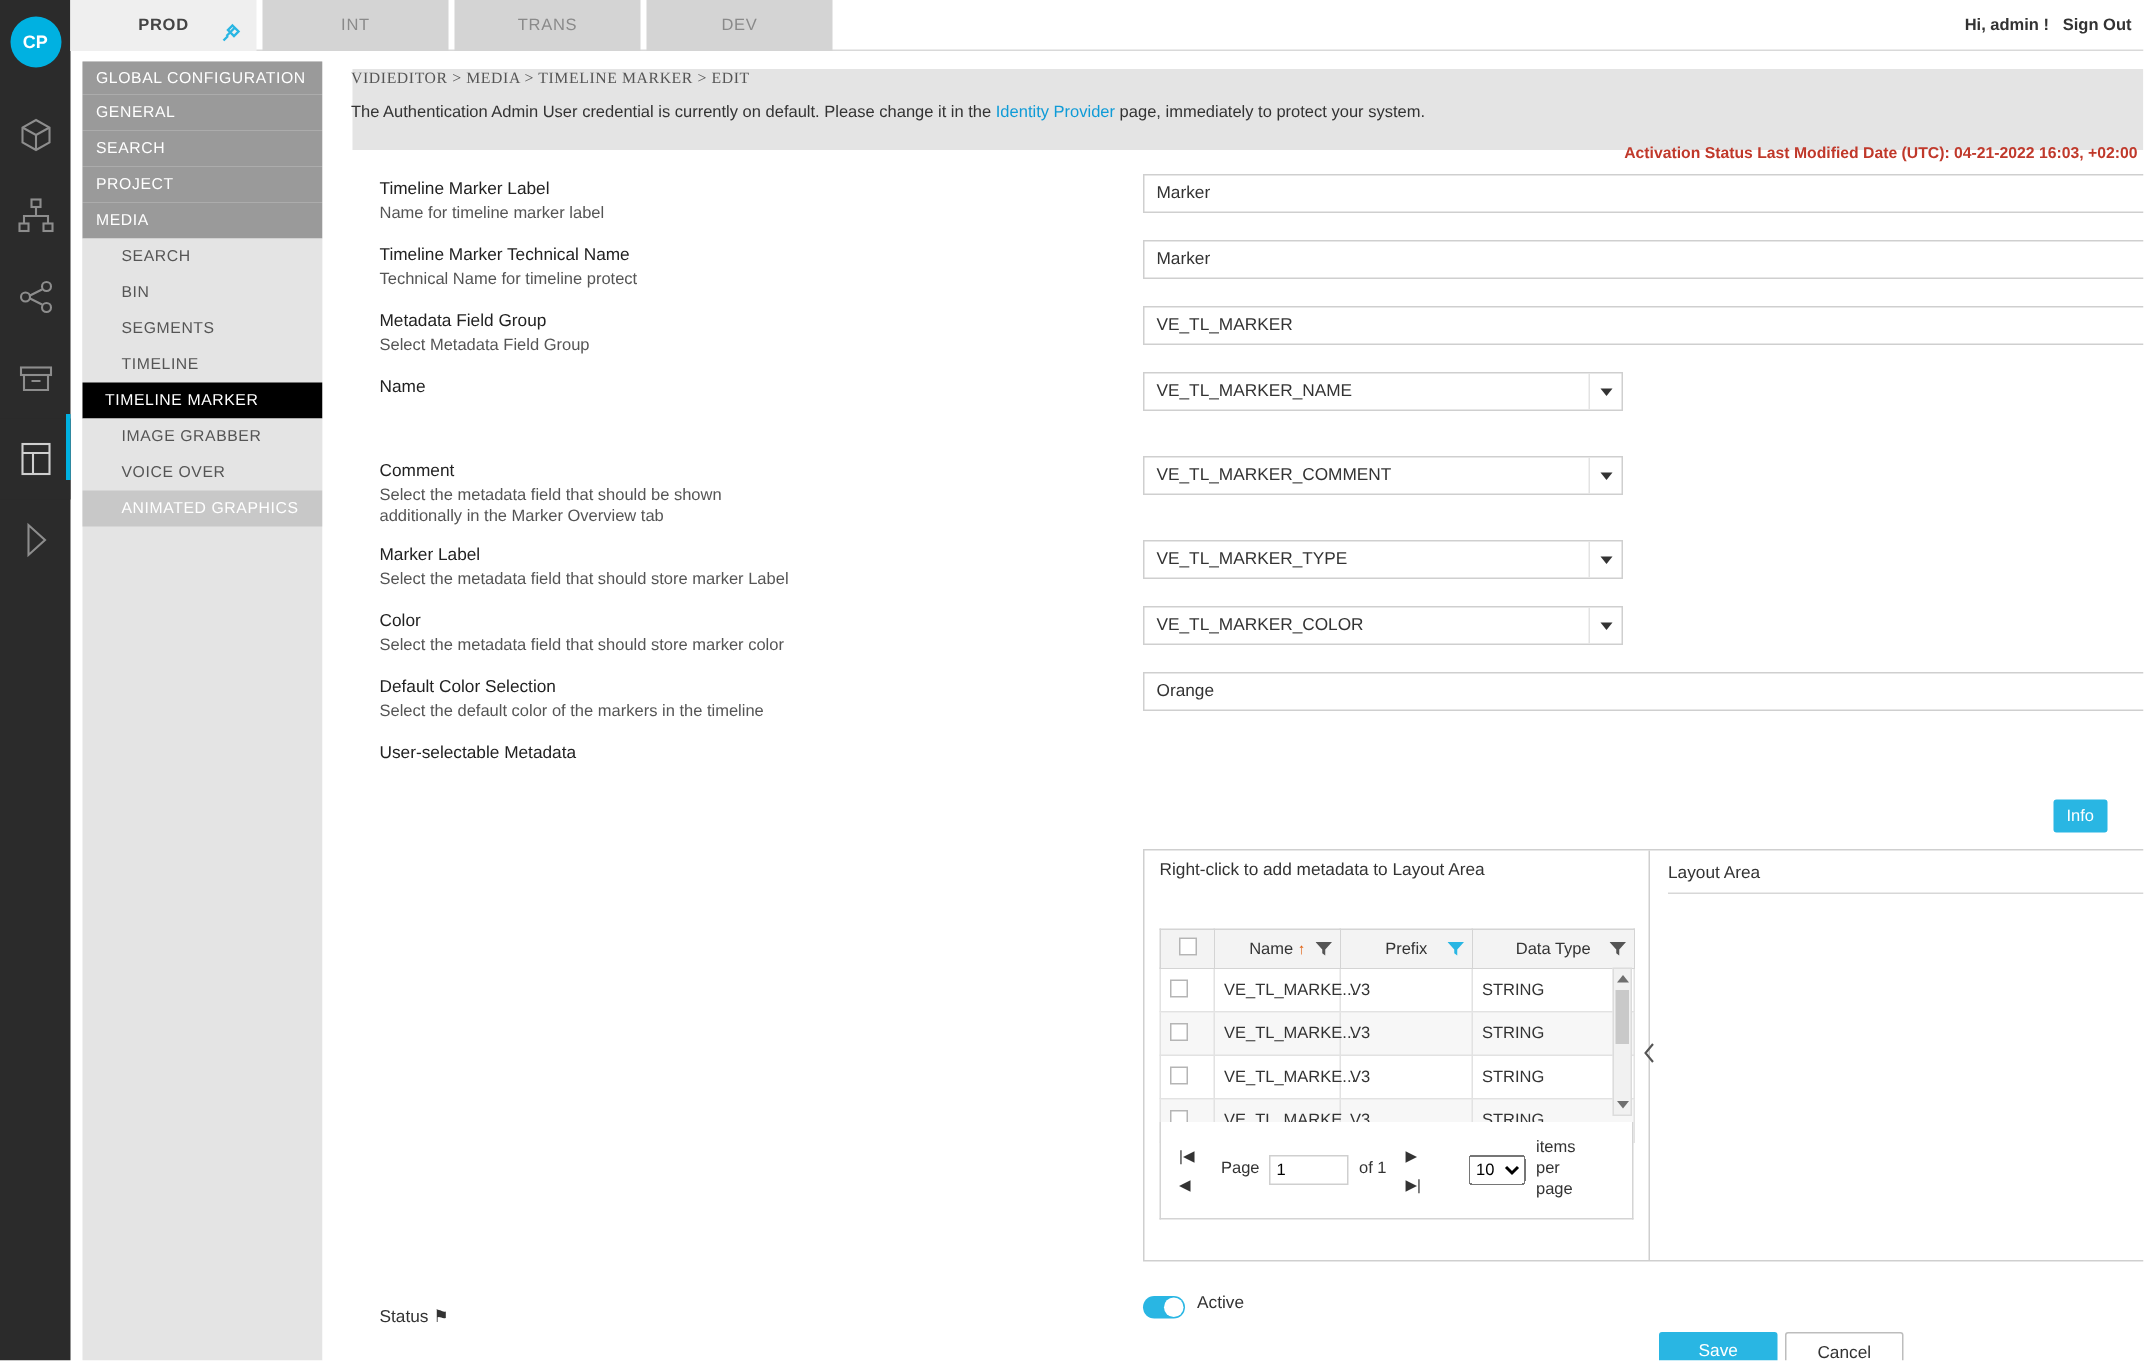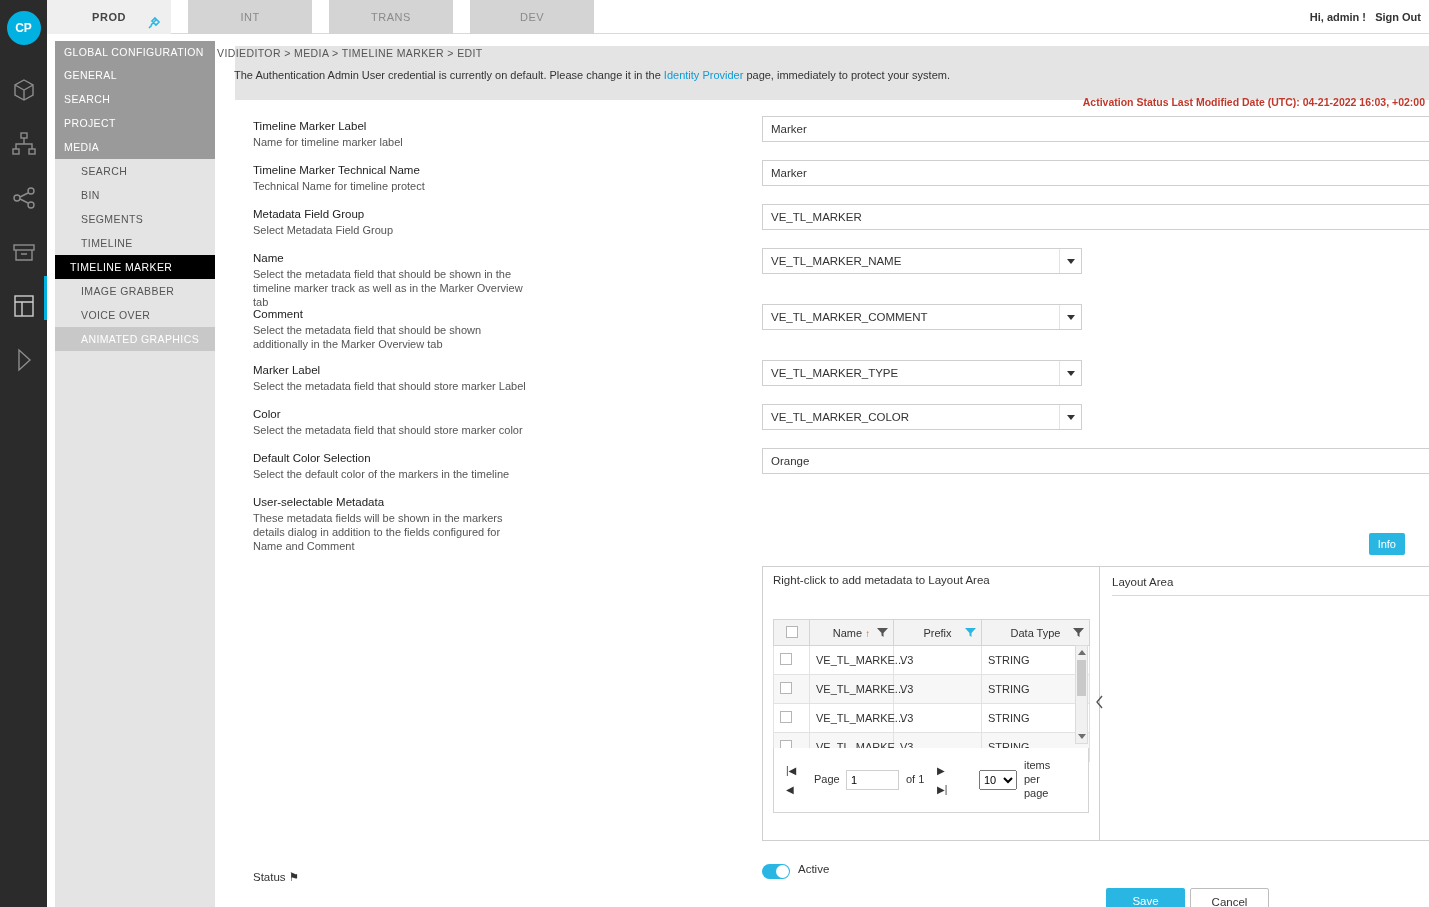--- a/index.html
+++ b/index.html
@@ -42,21 +42,21 @@
   .topbar {
     position: absolute; left: 47px; top: 0; right: 0; height: 34px;
     background: #ffffff;
     border-bottom: 1px solid #d9d9d9;
   }
   .tabs { position: absolute; left: 0; top: 0; display: flex; }
   .tab {
     width: 124px; height: 34px; line-height: 34px;
     background: #d4d4d4; color: #8a8a8a;
     font-size: 11px; letter-spacing: .5px;
-    text-align: center; margin-right: 17px;
+    text-align: center; margin-right: 4px;
     position: relative;
   }
   .tab.active {
     background: #efefef; color: #444; font-weight: bold;
   }
   .tab .plug {
     position: absolute; right: 10px; top: 9px;
   }
   .userbox {
     position: absolute; right: 8px; top: 0; height: 34px; line-height: 34px;
@@ -95,22 +95,22 @@
   .main {
     position: absolute; left: 215px; top: 34px; right: 0; bottom: 0;
     background: #ffffff;
     overflow: hidden;
   }
   .breadcrumb-band {
     position: absolute; left: 20px; top: 12px; right: 0; height: 54px;
     background: #e4e4e4;
   }
   .breadcrumb {
-    position: absolute; left: 2px; top: 13px;
-    font-size: 10.5px; color: #555; letter-spacing: .4px;
+    position: absolute; left: 19px; top: 13px;
+    font-size: 10.5px; color: #555; letter-spacing: .4px; font-family: Liberation Serif, serif;
   }
   .warn {
     position: absolute; left: 19px; top: 35px;
     font-size: 11px; color: #333;
   }
   .warn a { color: #0f9bd7; text-decoration: none; }
   .activation {
     position: absolute; right: 4px; top: 62px;
     font-size: 10.5px; color: #c0392b; font-weight: bold;
   }
@@ -388,21 +388,20 @@
         <span class="title">Metadata Field Group</span>
         <span class="desc">Select Metadata Field Group</span>
       </div>
       <div class="selbox" style="left:547px; top:90px; width:858px;">
         <span>VE_TL_MARKER</span>
         
       </div>
 
       <div class="lbl" style="top:138px;">
         <span class="title">Name</span>
-        <span class="desc">Select the metadata field that should be shown in the timeline marker track as well as in the Marker Overview tab</span>
       </div>
       <div class="selbox" style="left:547px; top:134px; width:320px;">
         <span>VE_TL_MARKER_NAME</span>
         <span class="arrow">
             <i class="caret"></i>
           </span>
       </div>
 
       <div class="lbl" style="top:194px;">
         <span class="title">Comment</span>
@@ -441,21 +440,20 @@
         <span class="title">Default Color Selection</span>
         <span class="desc">Select the default color of the markers in the timeline</span>
       </div>
       <div class="selbox" style="left:547px; top:334px; width:858px;">
         <span>Orange</span>
         
       </div>
 
       <div class="lbl" style="top:382px;">
         <span class="title">User-selectable Metadata</span>
-        <span class="desc">These metadata fields will be shown in the markers details dialog in addition to the fields configured for Name and Comment</span>
       </div>
 
       <div class="toolbar">
         <button class="btn">
           <span>✚</span>
           <span>Add Region</span>
         </button>
         <button class="btn">
           <span>✚</span>
           <span>Add Column</span>

